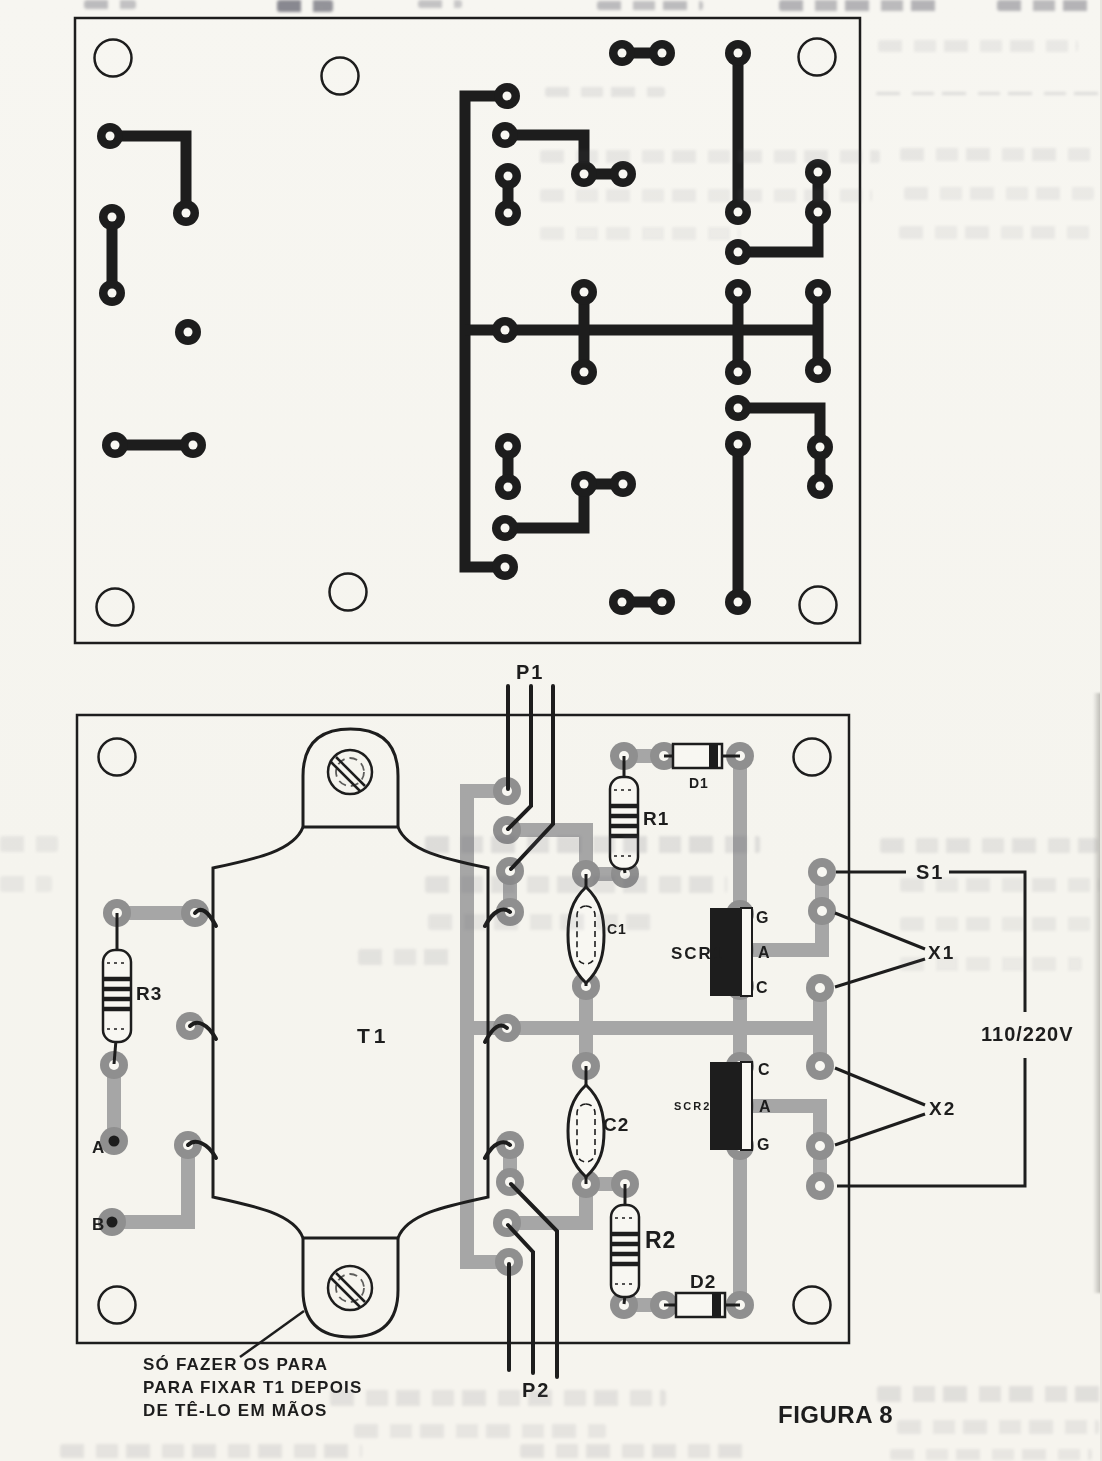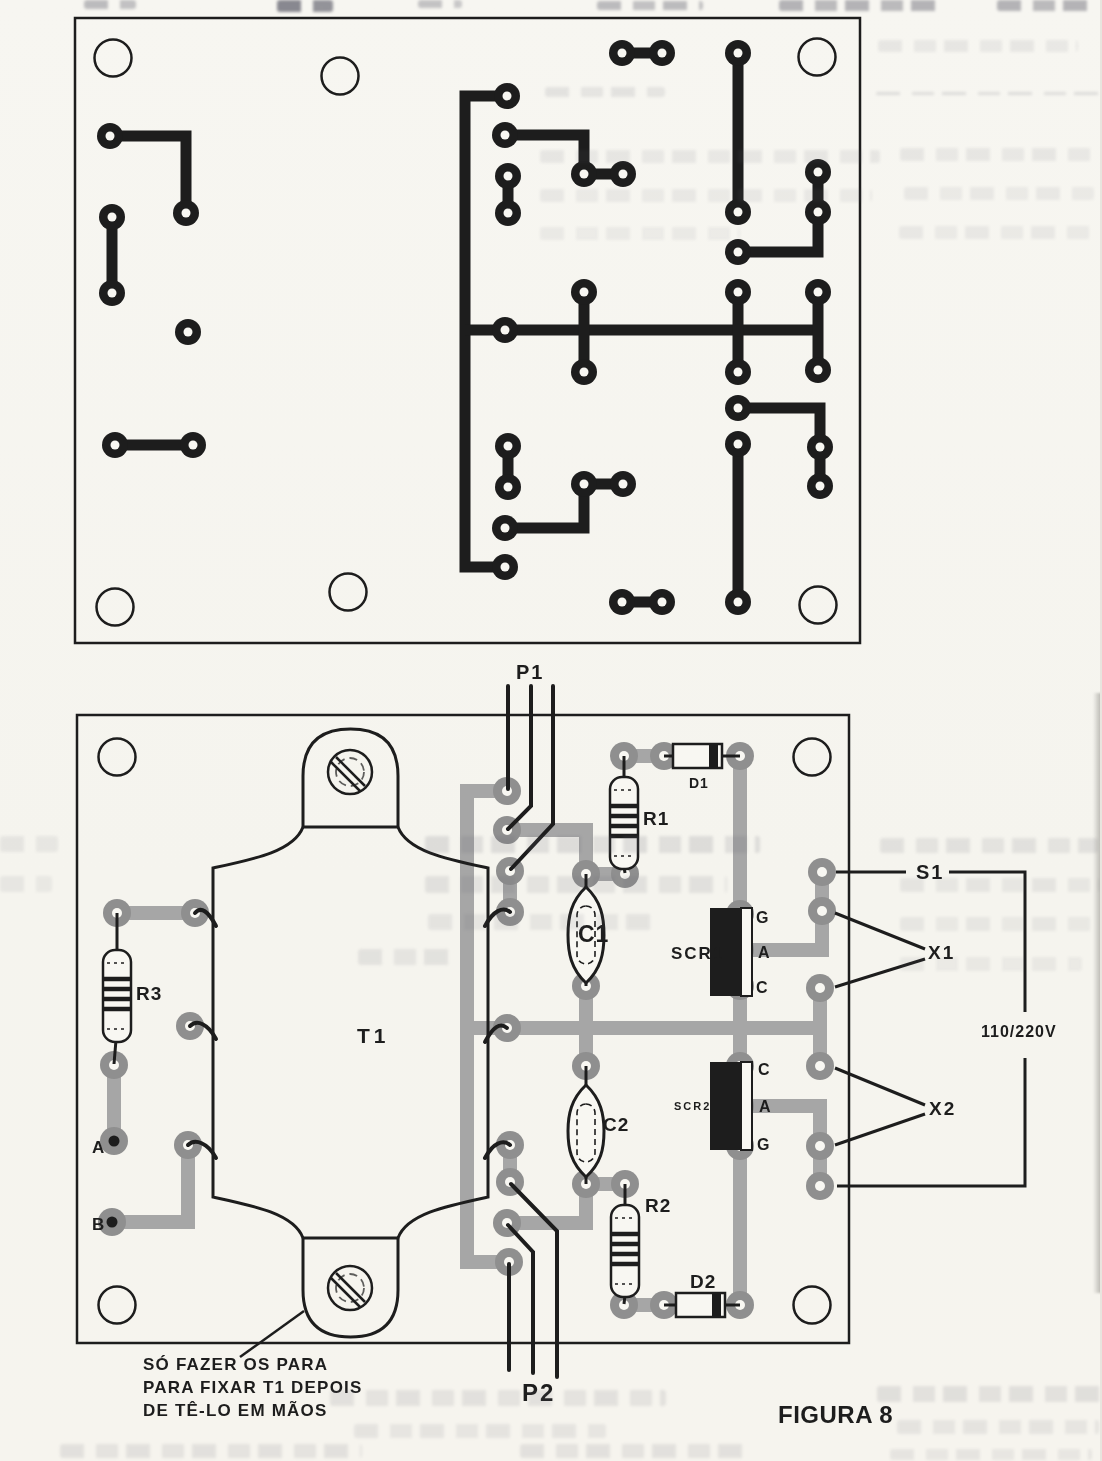--- a/index.html
+++ b/index.html
@@ -362,41 +362,41 @@
         <path d="M925 1105 L835 1068"></path>
         <path d="M925 1114 L835 1145"></path>
       </g>
       <path d="M240 1357 L304 1311" stroke-width="2.5"></path>
     </g>
   </svg>
 
   <div class="lbl" style="left:516px;top:662px;font-size:20px;letter-spacing:2px">P1</div>
   <div class="lbl" style="left:689px;top:776px;font-size:14px;letter-spacing:1px">D1</div>
   <div class="lbl" style="left:643px;top:809px;font-size:19px;letter-spacing:1px">R1</div>
-  <div class="lbl" style="left:578px;top:922px;font-size:23px;letter-spacing:1px">C1</div>
+  <div class="lbl" style="left:607px;top:922px;font-size:14px;letter-spacing:1px">C1</div>
   <div class="lbl" style="left:671px;top:945px;font-size:17px;letter-spacing:2px">SCR1</div>
   <div class="lbl" style="left:756px;top:910px;font-size:16px">G</div>
   <div class="lbl" style="left:758px;top:945px;font-size:16px">A</div>
   <div class="lbl" style="left:756px;top:980px;font-size:16px">C</div>
   <div class="lbl" style="left:916px;top:862px;font-size:20px;letter-spacing:2px">S1</div>
   <div class="lbl" style="left:928px;top:943px;font-size:19px;letter-spacing:2px">X1</div>
-  <div class="lbl" style="left:981px;top:1024px;font-size:16px;letter-spacing:1px">110/220V</div>
+  <div class="lbl" style="left:981px;top:1024px;font-size:20px;letter-spacing:1px">110/220V</div>
   <div class="lbl" style="left:929px;top:1099px;font-size:19px;letter-spacing:2px">X2</div>
   <div class="lbl" style="left:758px;top:1062px;font-size:16px">C</div>
   <div class="lbl" style="left:759px;top:1099px;font-size:16px">A</div>
   <div class="lbl" style="left:757px;top:1137px;font-size:16px">G</div>
   <div class="lbl" style="left:674px;top:1101px;font-size:11px;letter-spacing:2px">SCR2</div>
   <div class="lbl" style="left:603px;top:1115px;font-size:19px;letter-spacing:1px">C2</div>
-  <div class="lbl" style="left:645px;top:1196px;font-size:19px;letter-spacing:1px">R2</div>
+  <div class="lbl" style="left:645px;top:1228px;font-size:23px;letter-spacing:1px">R2</div>
   <div class="lbl" style="left:690px;top:1272px;font-size:19px;letter-spacing:1px">D2</div>
   <div class="lbl" style="left:136px;top:984px;font-size:19px;letter-spacing:1px">R3</div>
   <div class="lbl" style="left:357px;top:1025px;font-size:21px;letter-spacing:4px">T1</div>
   <div class="lbl" style="left:92px;top:1139px;font-size:17px">A</div>
   <div class="lbl" style="left:92px;top:1216px;font-size:17px">B</div>
-  <div class="lbl" style="left:522px;top:1380px;font-size:24px;letter-spacing:2px">P2</div>
+  <div class="lbl" style="left:522px;top:1380px;font-size:20px;letter-spacing:2px">P2</div>
 
   <div class="lbl note-line" style="left:143px;top:1356px">SÓ FAZER OS PARA</div>
   <div class="lbl note-line" style="left:143px;top:1379px">PARA FIXAR T1 DEPOIS</div>
   <div class="lbl note-line" style="left:143px;top:1402px">DE TÊ-LO EM MÃOS</div>
 
   <div class="lbl caption" style="left:778px;top:1402px">FIGURA 8</div>
 
   <div class="bleed" style="left:84px;top:0;width:52px;height:9px;opacity:.40"></div>
   <div class="bleed" style="left:277px;top:0;width:56px;height:12px;opacity:.75"></div>
   <div class="bleed" style="left:418px;top:0;width:44px;height:8px;opacity:.35"></div>

